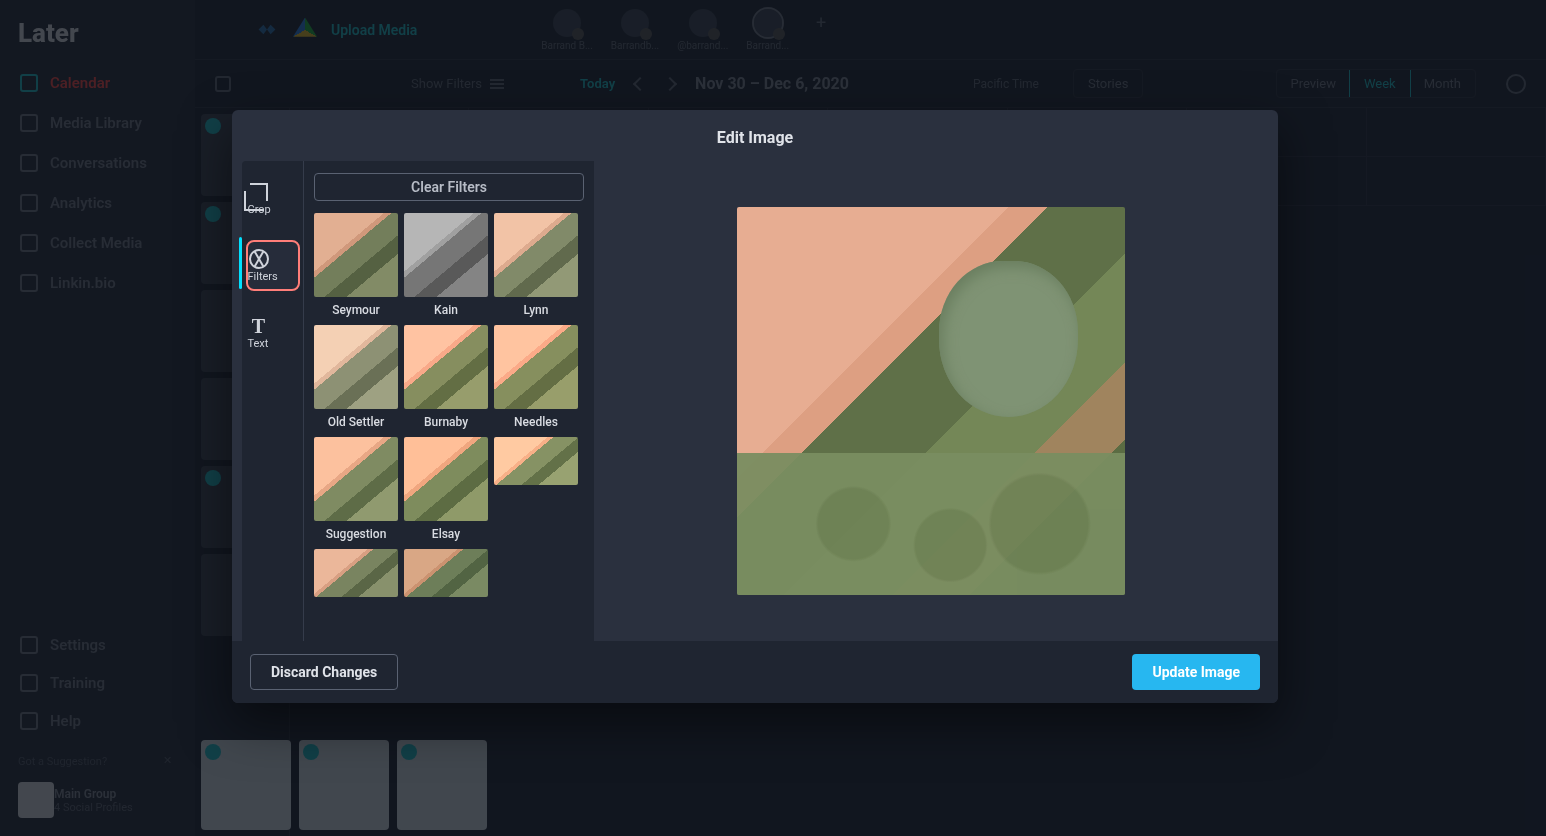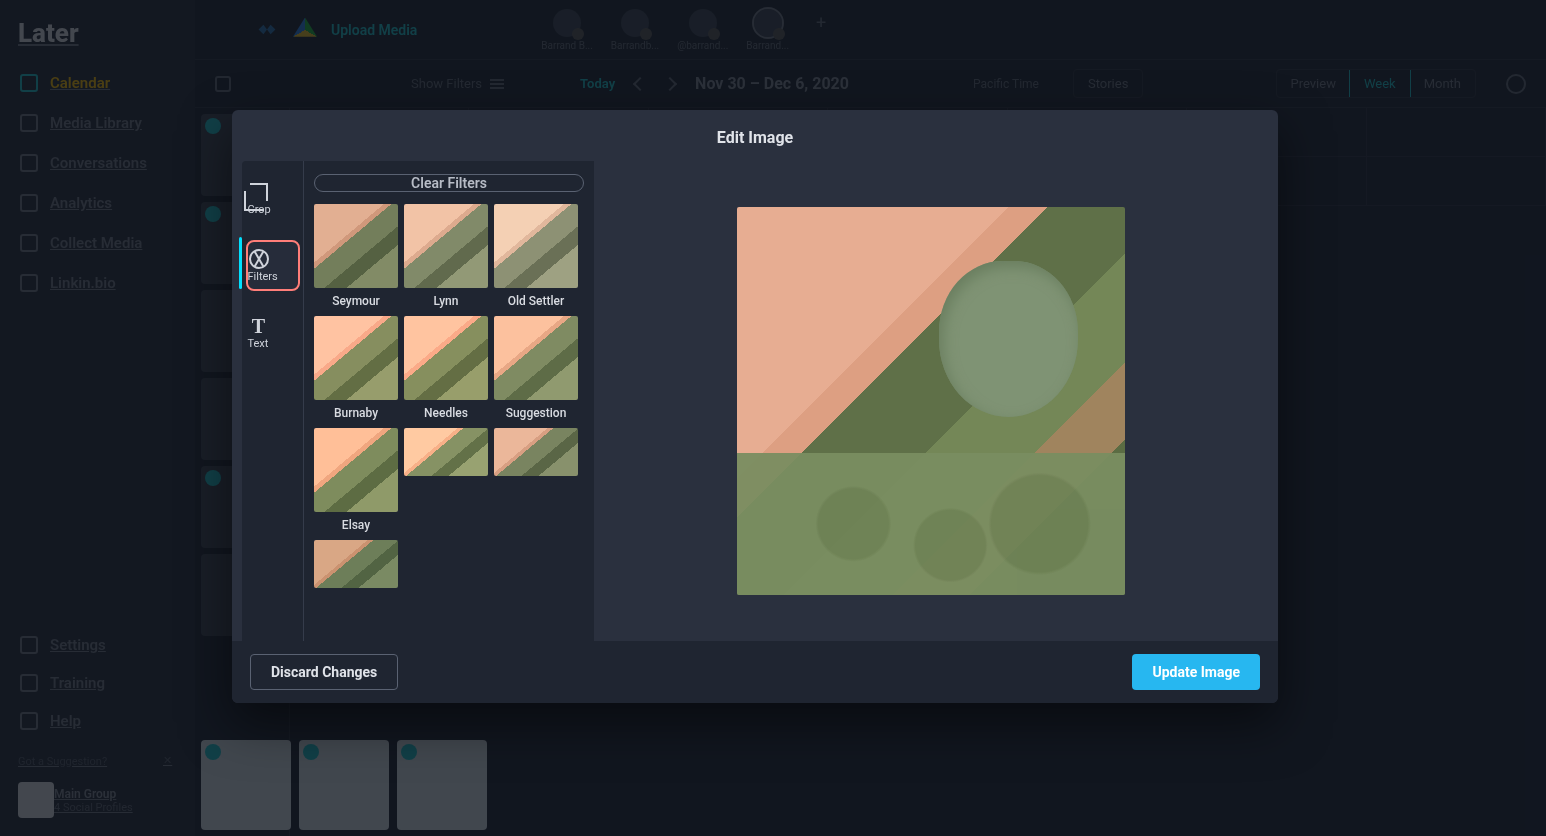--- a/index.html
+++ b/index.html
@@ -1,24 +1,24 @@
 <!DOCTYPE html>
 <html><head>
 <meta charset="utf-8">
 <style>
   * { box-sizing: border-box; margin: 0; padding: 0; font-family: -apple-system, BlinkMacSystemFont, "Segoe UI", Roboto, sans-serif; }
   body { width: 1546px; height: 836px; background: #1f2633; overflow: hidden; position: relative; }
 
   
   .app-bg { position:absolute; inset:0; display:flex; color:#6b7280; }
-  .sidebar { width:195px; background:#262c3a; padding:18px 18px; display:flex; flex-direction:column; gap:10px; font-size:14px;text-decoration:underline; }
+  .sidebar { width:195px; background:#262c3a; padding:18px 18px; display:flex; flex-direction:column; gap:10px; font-size:14px; }
   .logo { font-weight:800; font-size:26px; color:#cfd3db; padding-bottom:10px; position:relative;}
   .nav-item { display:flex; align-items:center; gap:12px; padding:6px 2px; color:#6b7280; font-weight:600; font-size:15px;}
   .nav-item .ic { width:18px; height:18px; border:2px solid #6b7280; border-radius:3px; }
-  .nav-item.active { color:#eab308; }
+  .nav-item.active { color:#ef4444; }
   .nav-item.active .ic { border-color:#1eb8c1; }
   .sidebar-bottom { margin-top:auto; display:flex; flex-direction:column; gap:8px; }
   .suggestion-row { display:flex; align-items:center; justify-content:space-between; font-size:11px; color:#4f5766; padding-top:10px;}
   .suggestion-row .x { width:14px; height:14px; }
   .group-row { display:flex; align-items:center; gap:0; padding-top:6px;}
   .group-avatar { width:36px; height:36px; background:#cfd3db; border-radius:4px; }
   .group-meta { display:flex; flex-direction:column; font-size:12px; font-weight:600; color:#7b828f;}
   .group-meta .sub { font-weight:400; font-size:11px; color:#5a6170;}
 
   .main { flex:1; display:flex; flex-direction:column; }
@@ -82,22 +82,22 @@
   .tool .tic { width:22px; height:22px; display:flex; align-items:center; justify-content:center;}
   .crop-ic { width:18px; height:18px; border:2px solid #cfd3db; border-left:none; border-bottom:none; position:relative;}
   .crop-ic::before { content:""; position:absolute; left:-6px; top:6px; width:18px; height:18px; border:2px solid #cfd3db; border-right:none; border-top:none;}
   .ap-ic { width:20px; height:20px; border:2px solid #cfd3db; border-radius:50%; position:relative;}
   .ap-ic::before, .ap-ic::after { content:""; position:absolute; left:50%; top:50%; width:18px; height:2px; background:#cfd3db;}
   .ap-ic::before { transform:translate(-50%,-50%) rotate(60deg);}
   .ap-ic::after  { transform:translate(-50%,-50%) rotate(-60deg);}
   .text-ic { font-weight:700; font-size:20px; font-family:Georgia,serif; color:#cfd3db;}
 
   .filter-panel { width:290px; background:#1f2531; padding:12px 10px; overflow:hidden;}
-  .clear-btn { width:100%; height:18px; border:1px solid #5a6272; background:transparent; color:#b7bcc6;
-               font-weight:600; font-size:14px; border-radius:13px; cursor:pointer; margin-bottom:12px;text-align:center;}
+  .clear-btn { width:100%; height:28px; border:1px solid #5a6272; background:transparent; color:#b7bcc6;
+               font-weight:600; font-size:14px; border-radius:4px; cursor:pointer; margin-bottom:12px;text-align:center;}
   .filter-grid { display:grid; grid-template-columns:repeat(3, 84px); gap:8px 6px; justify-content:start;}
   .filter-item { display:flex; flex-direction:column; align-items:center; gap:6px; cursor:pointer;}
   .filter-sw { width:84px; height:84px; border-radius:2px; position:relative; overflow:hidden;
                background:linear-gradient(140deg,#e5a98a 0 38%, #d59273 38% 42%, #6e7d55 42% 60%, #51613d 60% 72%, #7d8a60 72% 100%);}
   .filter-sw.kain { filter:grayscale(1) contrast(1.05);}
   .filter-sw.seymour { filter:sepia(.1) saturate(.9);}
   .filter-sw.harrison { filter:contrast(1.05) saturate(1.05);}
   .filter-sw.lynn { filter:brightness(1.1) saturate(.75) sepia(.12);}
   .filter-sw.oldsettler { filter:brightness(1.15) saturate(.6) sepia(.2);}
   .filter-sw.burnaby { filter:hue-rotate(-6deg) brightness(1.12) saturate(1.1) sepia(.15);}
@@ -325,20 +325,24 @@
     </div>
 
     <div class="filter-panel">
       <button class="clear-btn">Clear Filters</button>
       <div class="filter-grid" id="filter-grid">
           <div class="filter-item">
             <div class="filter-sw seymour"></div>
             <div class="filter-label">Seymour</div>
           </div>
           <div class="filter-item">
+            <div class="filter-sw kain"></div>
+            <div class="filter-label">Kain</div>
+          </div>
+          <div class="filter-item">
             <div class="filter-sw lynn"></div>
             <div class="filter-label">Lynn</div>
           </div>
           <div class="filter-item">
             <div class="filter-sw oldsettler"></div>
             <div class="filter-label">Old Settler</div>
           </div>
           <div class="filter-item">
             <div class="filter-sw burnaby"></div>
             <div class="filter-label">Burnaby</div>

